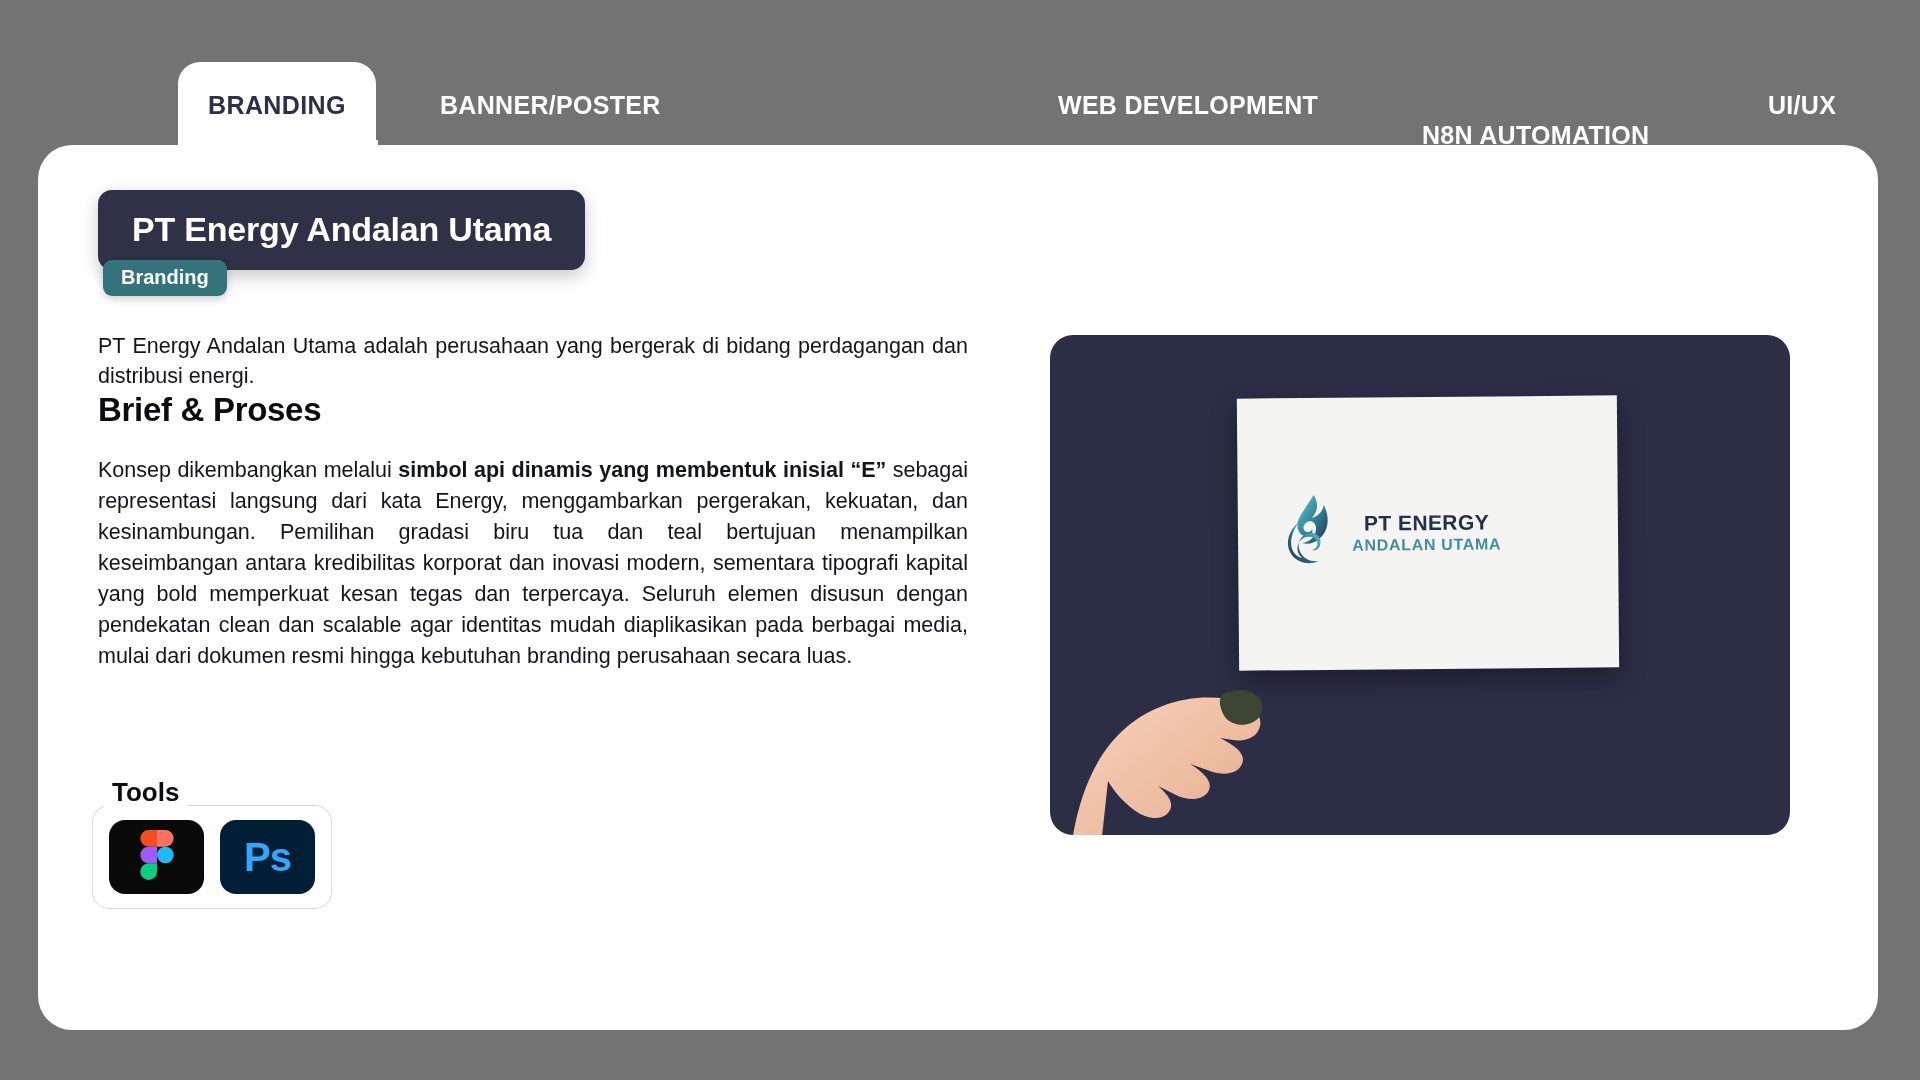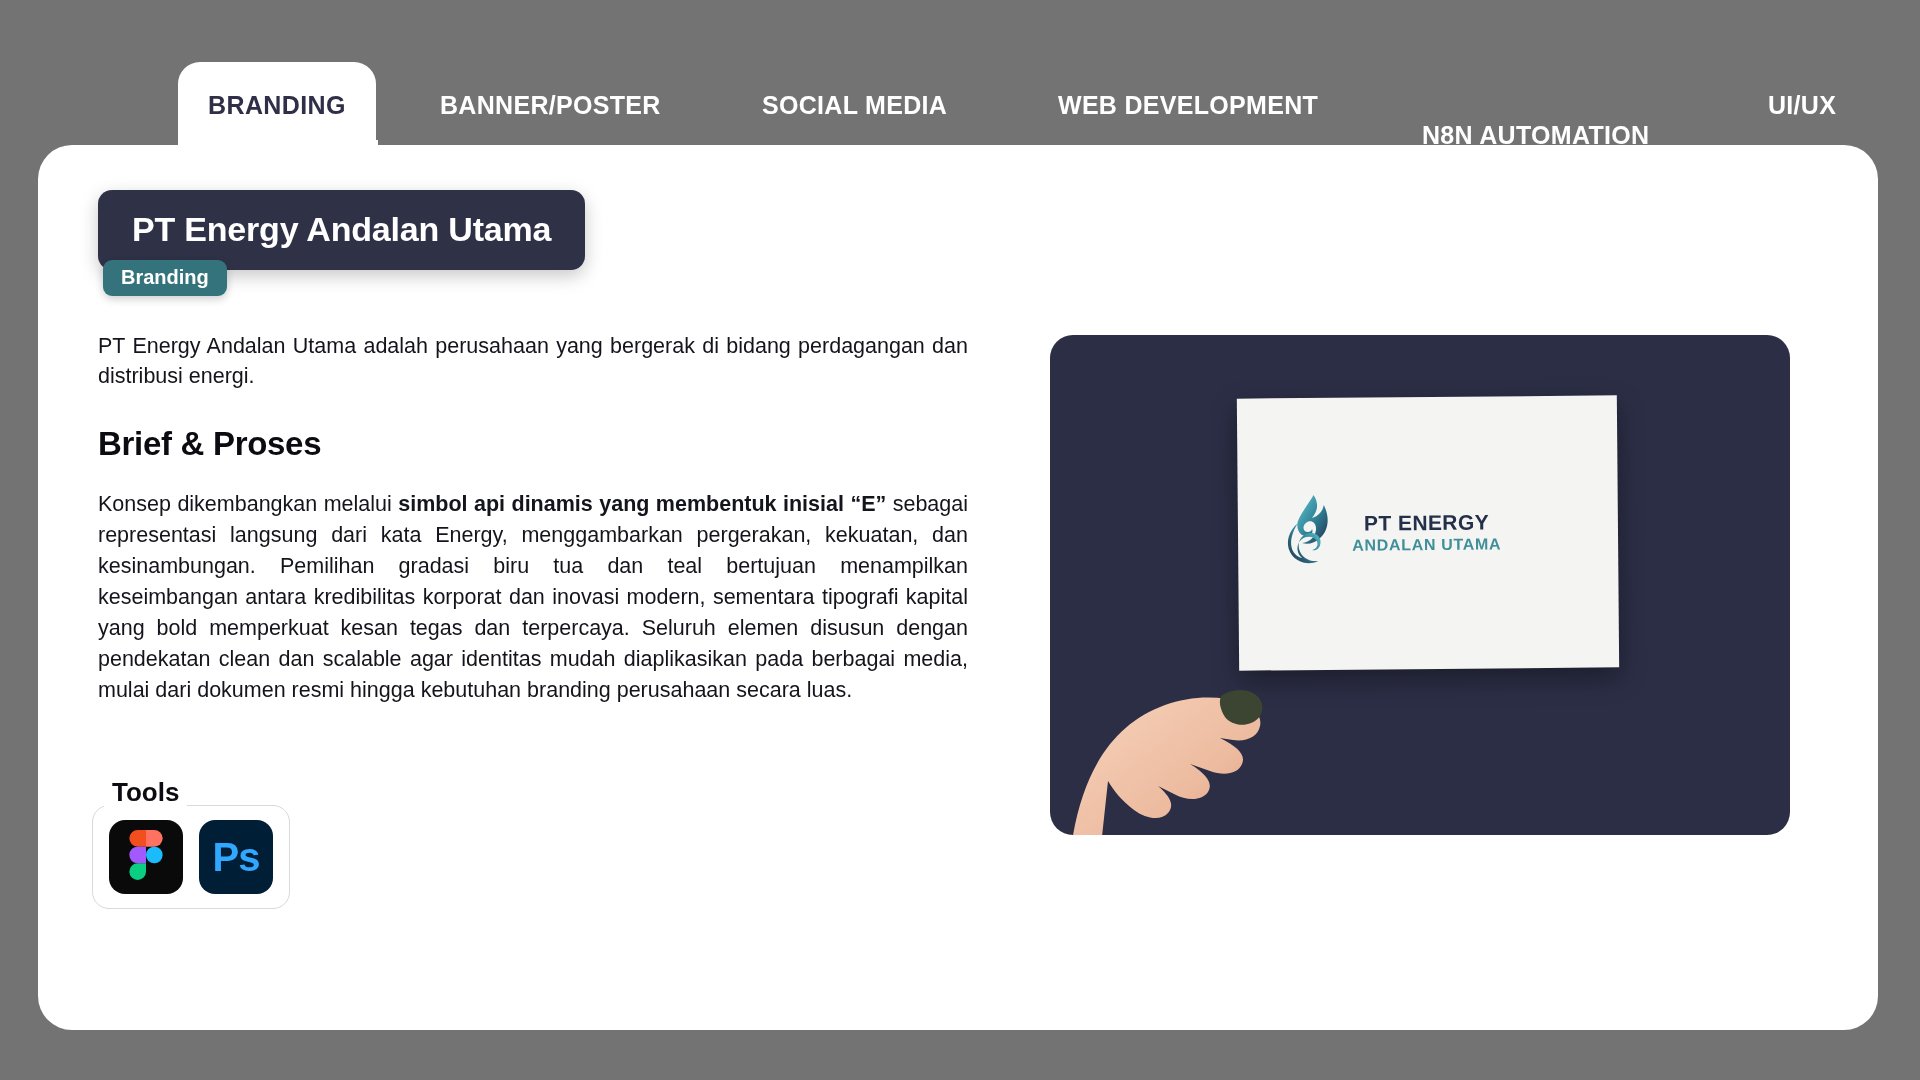--- a/index.html
+++ b/index.html
@@ -76,21 +76,20 @@
 
   .lede{
     margin-top:36px;
     width:870px;
     font-size:21.5px; line-height:1.38;
     color:#14141c;
     text-align:justify;
   }
 
   .h2{
-    margin-top:34px;
     font-size:33px; font-weight:800; color:#0b0b11; letter-spacing:-.3px;
   }
 
   .body-copy{
     margin-top:26px;
     width:870px;
     font-size:21.5px; line-height:1.44;
     color:#14141c;
     text-align:justify;
   }
@@ -103,21 +102,21 @@
     font-size:26px; font-weight:800; color:#0b0b11;
     background:#fff; padding:0 8px; z-index:2;
   }
   .tools-box{
     margin-top:0;
     border:1px solid #d8d8de; border-radius:17px;
     padding:14px 16px;
     display:flex; gap:16px; align-items:center;
     background:#fff;
   }
-  .tool-tile{ width:74px; height:74px; border-radius:16px; display:flex; align-items:center; justify-content:center; }
+  .tool-tile{ width:95px; height:74px; border-radius:16px; display:flex; align-items:center; justify-content:center; }
   .tool-figma{ background:#0a0a0a; }
   .tool-ps{ background:#001e36; color:#31a8ff; font-size:40px; font-weight:700; letter-spacing:-1px; font-family:"Liberation Sans", sans-serif; }
 
   
   .mockup{
     position:absolute; left:1050px; top:335px; width:740px; height:500px;
     background:#2b2e45; border-radius:23px; overflow:hidden;text-align:center;
   }
   .card{
     position:absolute; left:188px; top:62px; width:380px; height:272px;
@@ -145,23 +144,20 @@
   <div class="tabbar">
 
     <div class="tab-wrap" style="left:178px;">
       <div class="tab-active">BRANDING</div>
     </div>
 
     <div class="tab-wrap" style="left:440px;">
       <div class="tab" style="padding-bottom:0">BANNER/POSTER</div>
     </div>
 
-    <div class="tab-wrap" style="left:762px;">
-      <div class="tab" style="padding-bottom:0">SOCIAL MEDIA</div>
-    </div>
 
     <div class="tab-wrap" style="left:1058px;">
       <div class="tab" style="padding-bottom:0">WEB DEVELOPMENT</div>
     </div>
 
     <div class="tab-wrap" style="left:1422px;align-items:flex-end;">
       <div class="tab" style="padding-bottom:0">N8N AUTOMATION</div>
     </div>
 
     <div class="tab-wrap" style="left:1768px;">

